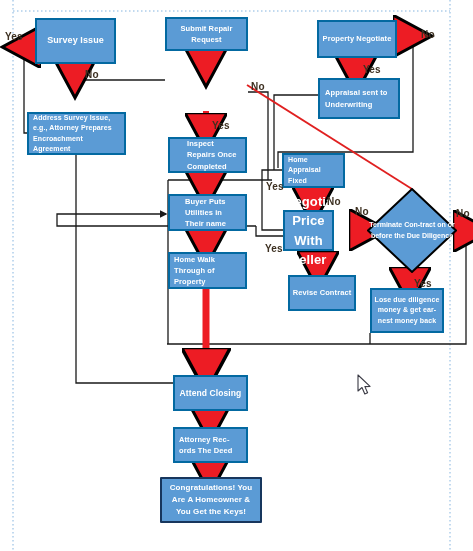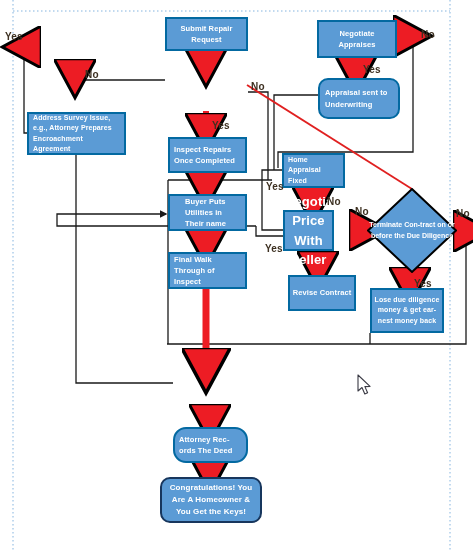--- a/index.html
+++ b/index.html
@@ -31,21 +31,21 @@
     font-weight: bold;
     display: flex;
     align-items: center;
     justify-content: center;
     text-align: center;
     line-height: 1.5;
     letter-spacing: 0.1px;
     z-index: 5;
   }
   .node.rounded {
-    border-radius: 10px;
+    border-radius: 1px;
     border-color: #17365d;
   }
   .node span { display: block; width: 100%; padding: 0 2px; }
   .diamond-wrap {
     position: absolute;
     z-index: 5;
   }
   .diamond-label {
     position: absolute;
     left: 0; top: 0;
@@ -131,40 +131,43 @@
       <line x1="34" y1="47" x2="22" y2="47"></line>
       <line x1="397" y1="36" x2="412" y2="36"></line>
       <line x1="352" y1="230" x2="368" y2="230"></line>
       <line x1="457" y1="231" x2="472" y2="231"></line>
     </g>
     <line x1="206" y1="289" x2="206" y2="370" stroke="#ed1c24" stroke-width="7" marker-end="url(#redArrow)"></line>
 
     <line x1="247" y1="85" x2="412" y2="189" stroke="#e02020" stroke-width="1.8"></line>
   </svg>
 
+  <div class="node" style="left:35px;top:18px;width:81px;height:46px;font-size:9px;">
+    <span>Survey Issue</span>
+  </div>
 
   <div class="node" style="left:165px;top:17px;width:83px;height:34px;font-size:7.5px;">
     <span>Submit Repair Request</span>
   </div>
 
   <div class="node" style="left:317px;top:20px;width:80px;height:38px;font-size:7.5px;">
-    <span>Negotiate Appraises</span>
-  </div>
-
-
-  <div class="node" style="left:318px;top:78px;width:82px;height:41px;font-size:7.5px;justify-content:flex-start;text-align:left;border-radius:10px;">
+    <span>Property Negotiate</span>
+  </div>
+
+
+  <div class="node" style="left:318px;top:78px;width:82px;height:41px;font-size:7.5px;justify-content:flex-start;text-align:left;">
     <span style="padding-left:5px;text-align:left;">Appraisal sent to Underwriting</span>
   </div>
 
   <div class="node" style="left:27px;top:112px;width:99px;height:43px;font-size:7px;justify-content:flex-start;text-align:left;">
     <span style="padding-left:4px;text-align:left;">Address Survey Issue, e.g., Attorney Prepares Encroachment Agreement</span>
   </div>
 
   <div class="node" style="left:168px;top:137px;width:79px;height:36px;font-size:7.5px;justify-content:flex-start;text-align:left;">
-    <span style="padding-left:4px;text-align:left;">Inspect Repairs Once Completed</span>
+    <span style="padding-left:17px;text-align:left;">Inspect Repairs Once Completed</span>
   </div>
 
   <div class="node" style="left:282px;top:153px;width:63px;height:35px;font-size:7px;justify-content:flex-start;text-align:left;">
     <span style="padding-left:4px;text-align:left;">Home Appraisal Fixed</span>
   </div>
 
   <div class="node" style="left:168px;top:194px;width:79px;height:37px;font-size:7.5px;justify-content:flex-start;text-align:left;">
     <span style="padding-left:15px;text-align:left;">Buyer Puts Utilities in Their name</span>
   </div>
 
@@ -175,33 +178,36 @@
   <div class="diamond-wrap" style="left:367px;top:188px;width:90px;height:85px;">
     <svg width="90" height="85" viewBox="0 0 90 85" style="position:absolute;left:0;top:0;">
       <polygon points="45,1 89,42.5 45,84 1,42.5" fill="#5b9bd5" stroke="#000000" stroke-width="2"></polygon>
     </svg>
     <div class="diamond-label" style="font-size:7px;">
       <span>Terminate Con-tract on or before the Due Diligence</span>
     </div>
   </div>
 
   <div class="node" style="left:168px;top:252px;width:79px;height:37px;font-size:7.5px;justify-content:flex-start;text-align:left;">
-    <span style="padding-left:4px;text-align:left;">Final Walk Through of Inspect</span>
+    <span style="padding-left:4px;text-align:left;">Home Walk Through of Property</span>
   </div>
 
   <div class="node" style="left:288px;top:275px;width:68px;height:36px;font-size:7.5px;">
     <span>Revise Contract</span>
   </div>
 
   <div class="node" style="left:370px;top:288px;width:74px;height:45px;font-size:7px;">
     <span>Lose due diligence money &amp; get ear-nest money back</span>
   </div>
 
-
-  <div class="node" style="left:173px;top:427px;width:75px;height:36px;font-size:7.5px;justify-content:flex-start;text-align:left;border-radius:13px;">
+  <div class="node" style="left:173px;top:375px;width:75px;height:36px;font-size:8.5px;">
+    <span>Attend Closing</span>
+  </div>
+
+  <div class="node" style="left:173px;top:427px;width:75px;height:36px;font-size:7.5px;justify-content:flex-start;text-align:left;">
     <span style="padding-left:4px;text-align:left;">Attorney Rec-ords The Deed</span>
   </div>
 
   <div class="node rounded" style="left:160px;top:477px;width:102px;height:46px;font-size:8px;">
     <span>Congratulations! You Are A Homeowner &amp; You Get the Keys!</span>
   </div>
 
   <div class="edge-label" style="left:5px;top:31px;">Yes</div>
   <div class="edge-label" style="left:85px;top:69px;">No</div>
   <div class="edge-label" style="left:212px;top:120px;">Yes</div>

